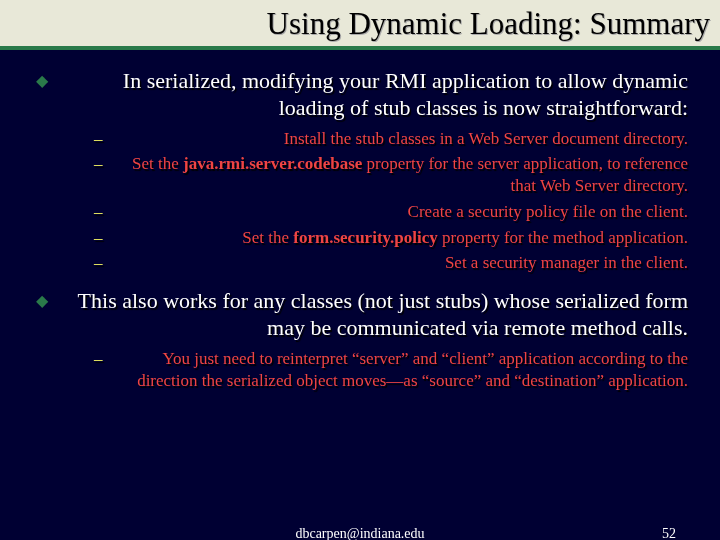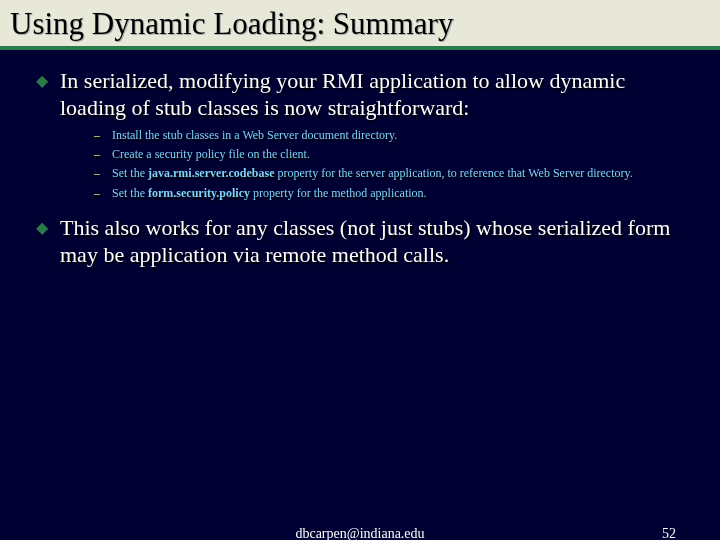--- a/index.html
+++ b/index.html
@@ -1,15 +1,15 @@
 <!DOCTYPE html>
 <html><head>
 <meta charset="utf-8">
 <style>
-  * { margin: 0; padding: 0; box-sizing: border-box; }
+  * { margin: 0; padding: 0; box-sizing: border-box; text-align: right; }
   body {
     width: 720px;
     height: 540px;
     background: #000033;
     font-family: "Times New Roman", Times, serif;
     color: #ffffff;
     overflow: hidden;
     position: relative;
   }
   .slide {
@@ -51,24 +51,24 @@
     font-size: 16px;
     text-shadow: none;
   }
   .level2 {
     list-style: none;
     margin: 6px 0 14px 34px;
   }
   .level2 > li {
     position: relative;
     padding-left: 18px;
-    font-size: 12px;
+    font-size: 17px;
     line-height: 1.28;
     margin-bottom: 4px;
-    color: #7dd3fc;
+    color: #ef4444;
     text-shadow: 1.5px 1.5px 1px #000;
   }
   .level2 > li::before {
     content: "–";
     position: absolute;
     left: 0;
     top: 0;
     color: #ffff66;
   }
   .bold { font-weight: bold; }
@@ -95,31 +95,35 @@
 
 <div class="slide">
   <h1 class="title">Using Dynamic Loading: Summary</h1>
   <div class="rule"></div>
 
   <ul class="level1">
     <li>
       <span>In serialized, modifying your RMI application to allow dynamic loading of stub classes is now straightforward:</span>
       <ul class="level2">
         <li>Install the stub classes in a Web Server document directory.</li>
-        <li>Create a security policy file on the client.</li>
         <li>
           <span>Set the </span><span class="bold">java.rmi.server.codebase</span><span> property for the server application, to reference that Web Server directory.</span>
         </li>
+        <li>Create a security policy file on the client.</li>
         <li>
           <span>Set the </span><span class="bold">form.security.policy</span><span> property for the method application.</span>
         </li>
+        <li>Set a security manager in the client.</li>
       </ul>
     </li>
     <li>
-      <span>This also works for any classes (not just stubs) whose serialized form may be application via remote method calls.</span>
+      <span>This also works for any classes (not just stubs) whose serialized form may be communicated via remote method calls.</span>
+      <ul class="level2">
+        <li>You just need to reinterpret “server” and “client” application according to the direction the serialized object moves—as “source” and “destination” application.</li>
+      </ul>
     </li>
   </ul>
 </div>
 
 <div class="footer">
   <span class="footer-email">dbcarpen@indiana.edu</span>
   <span class="footer-page">52</span>
 </div>
 
 </body></html>

